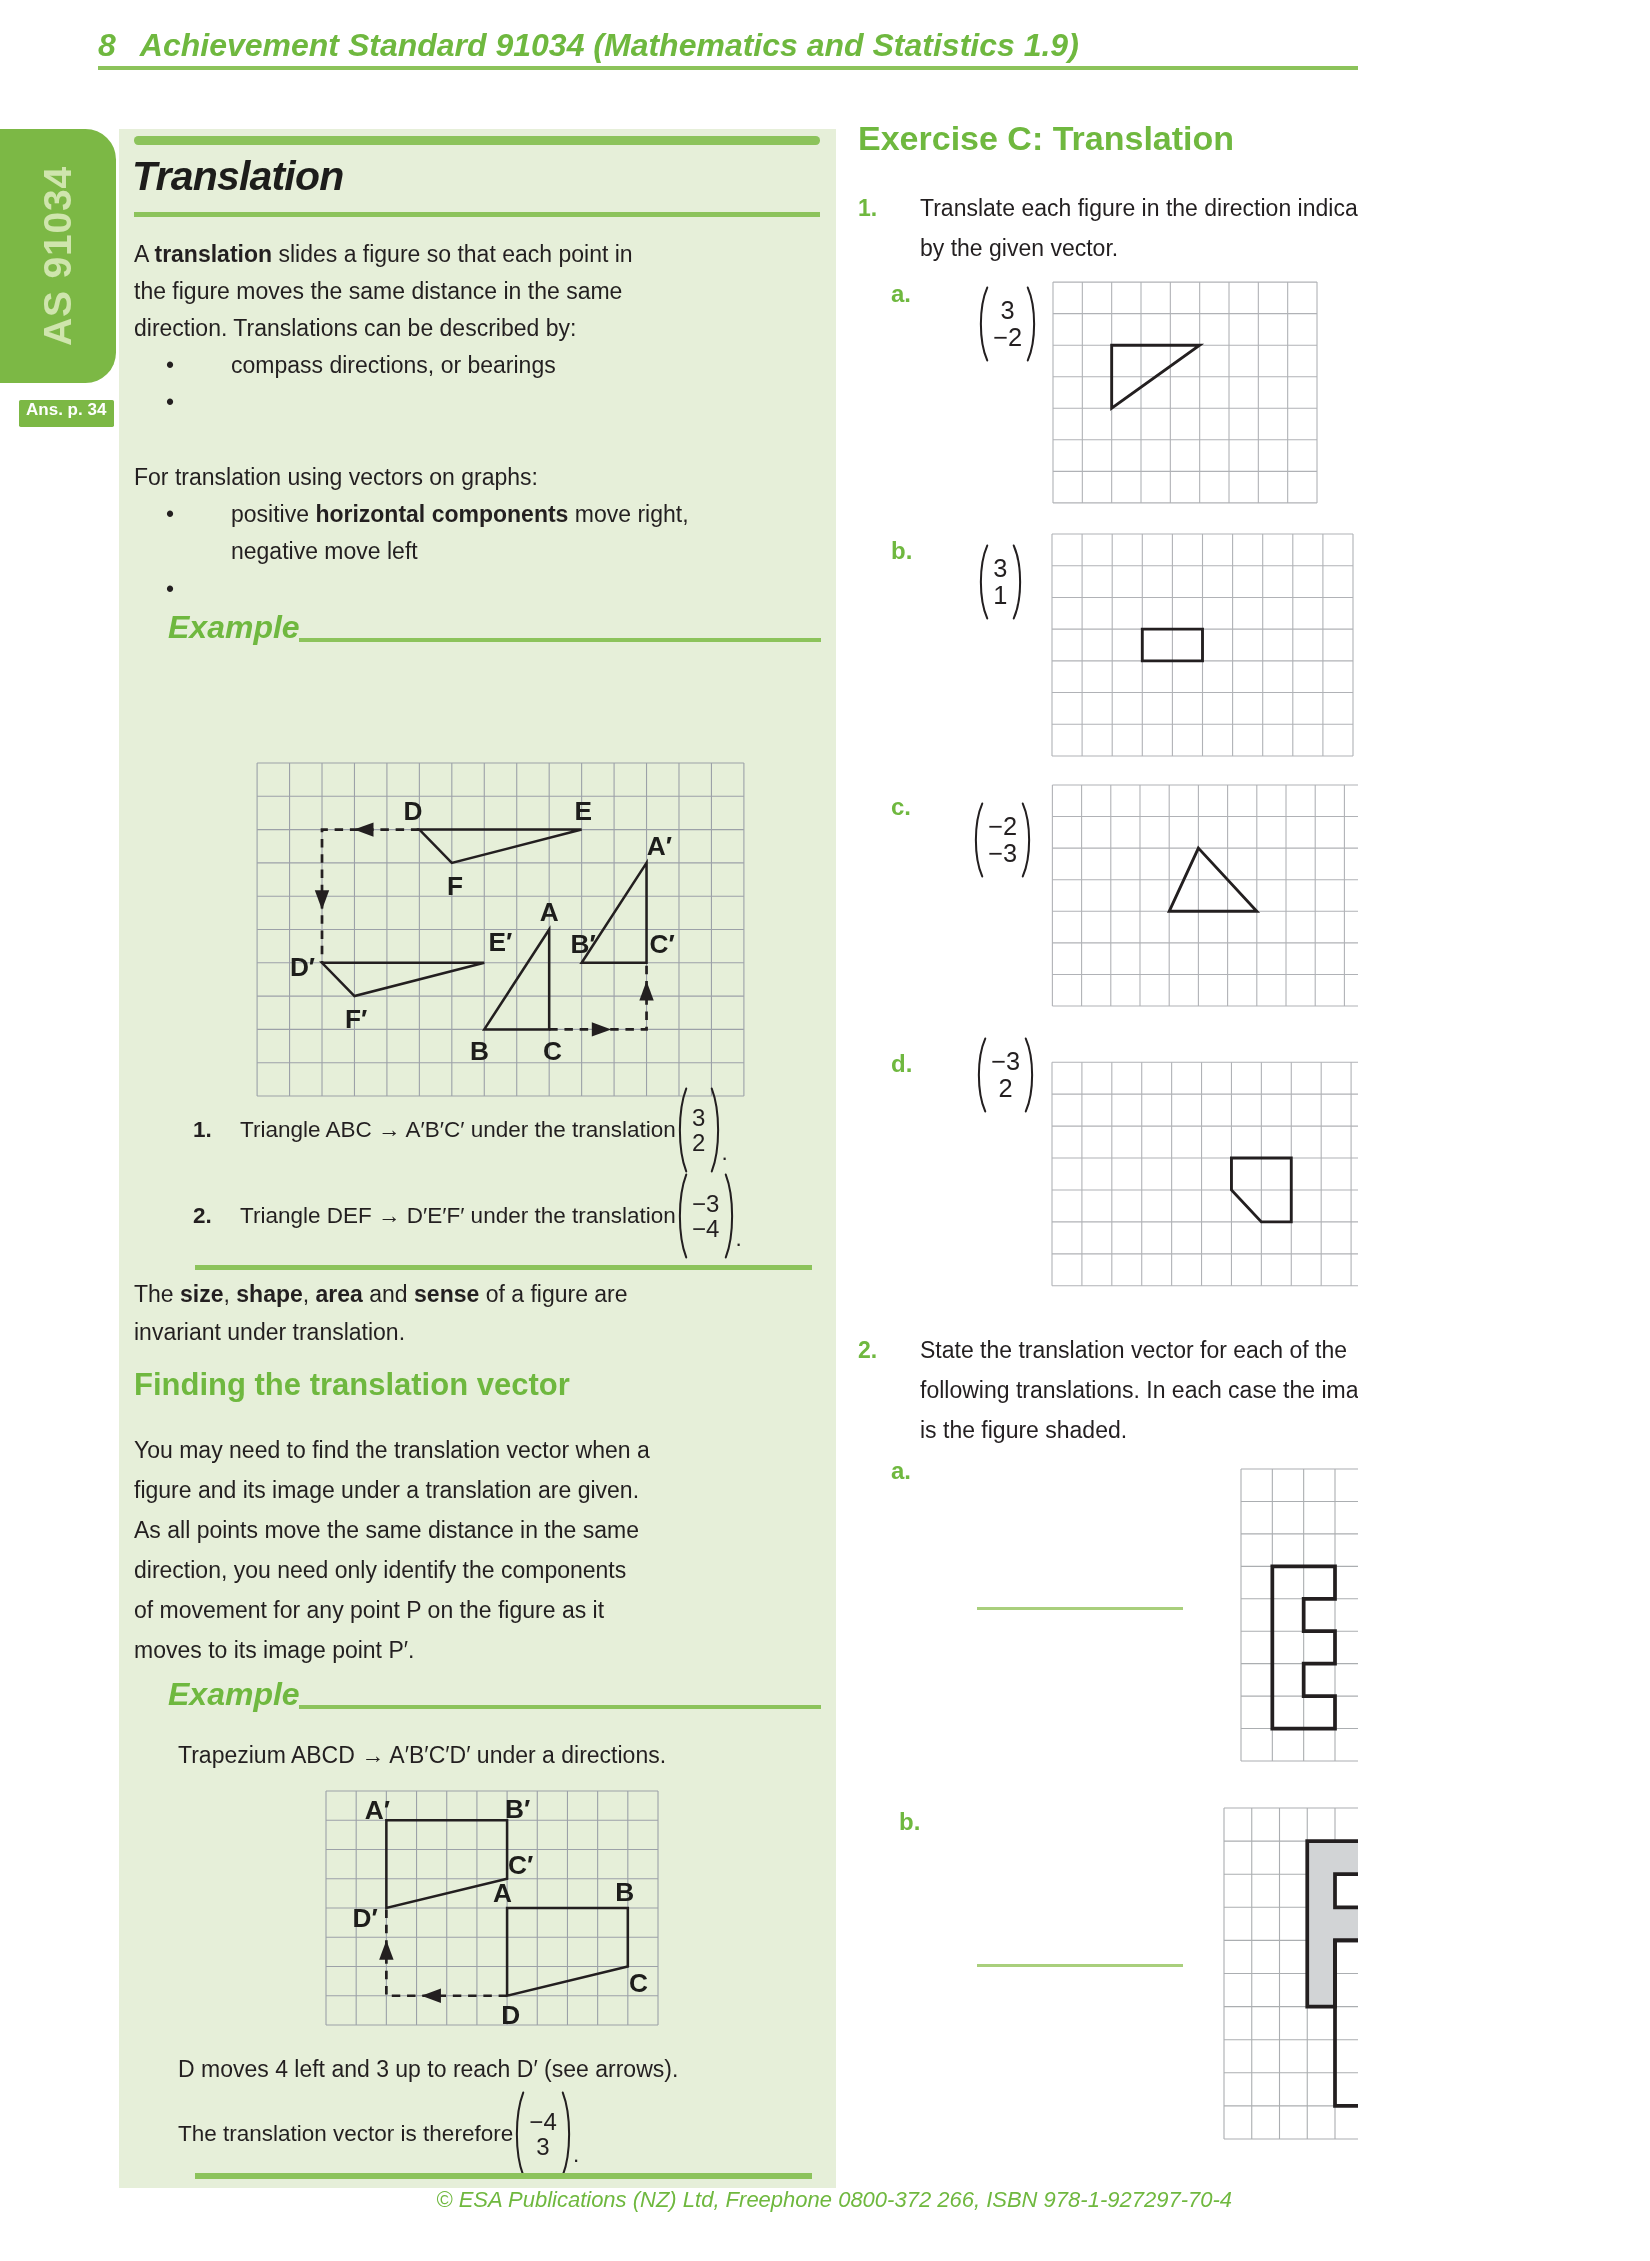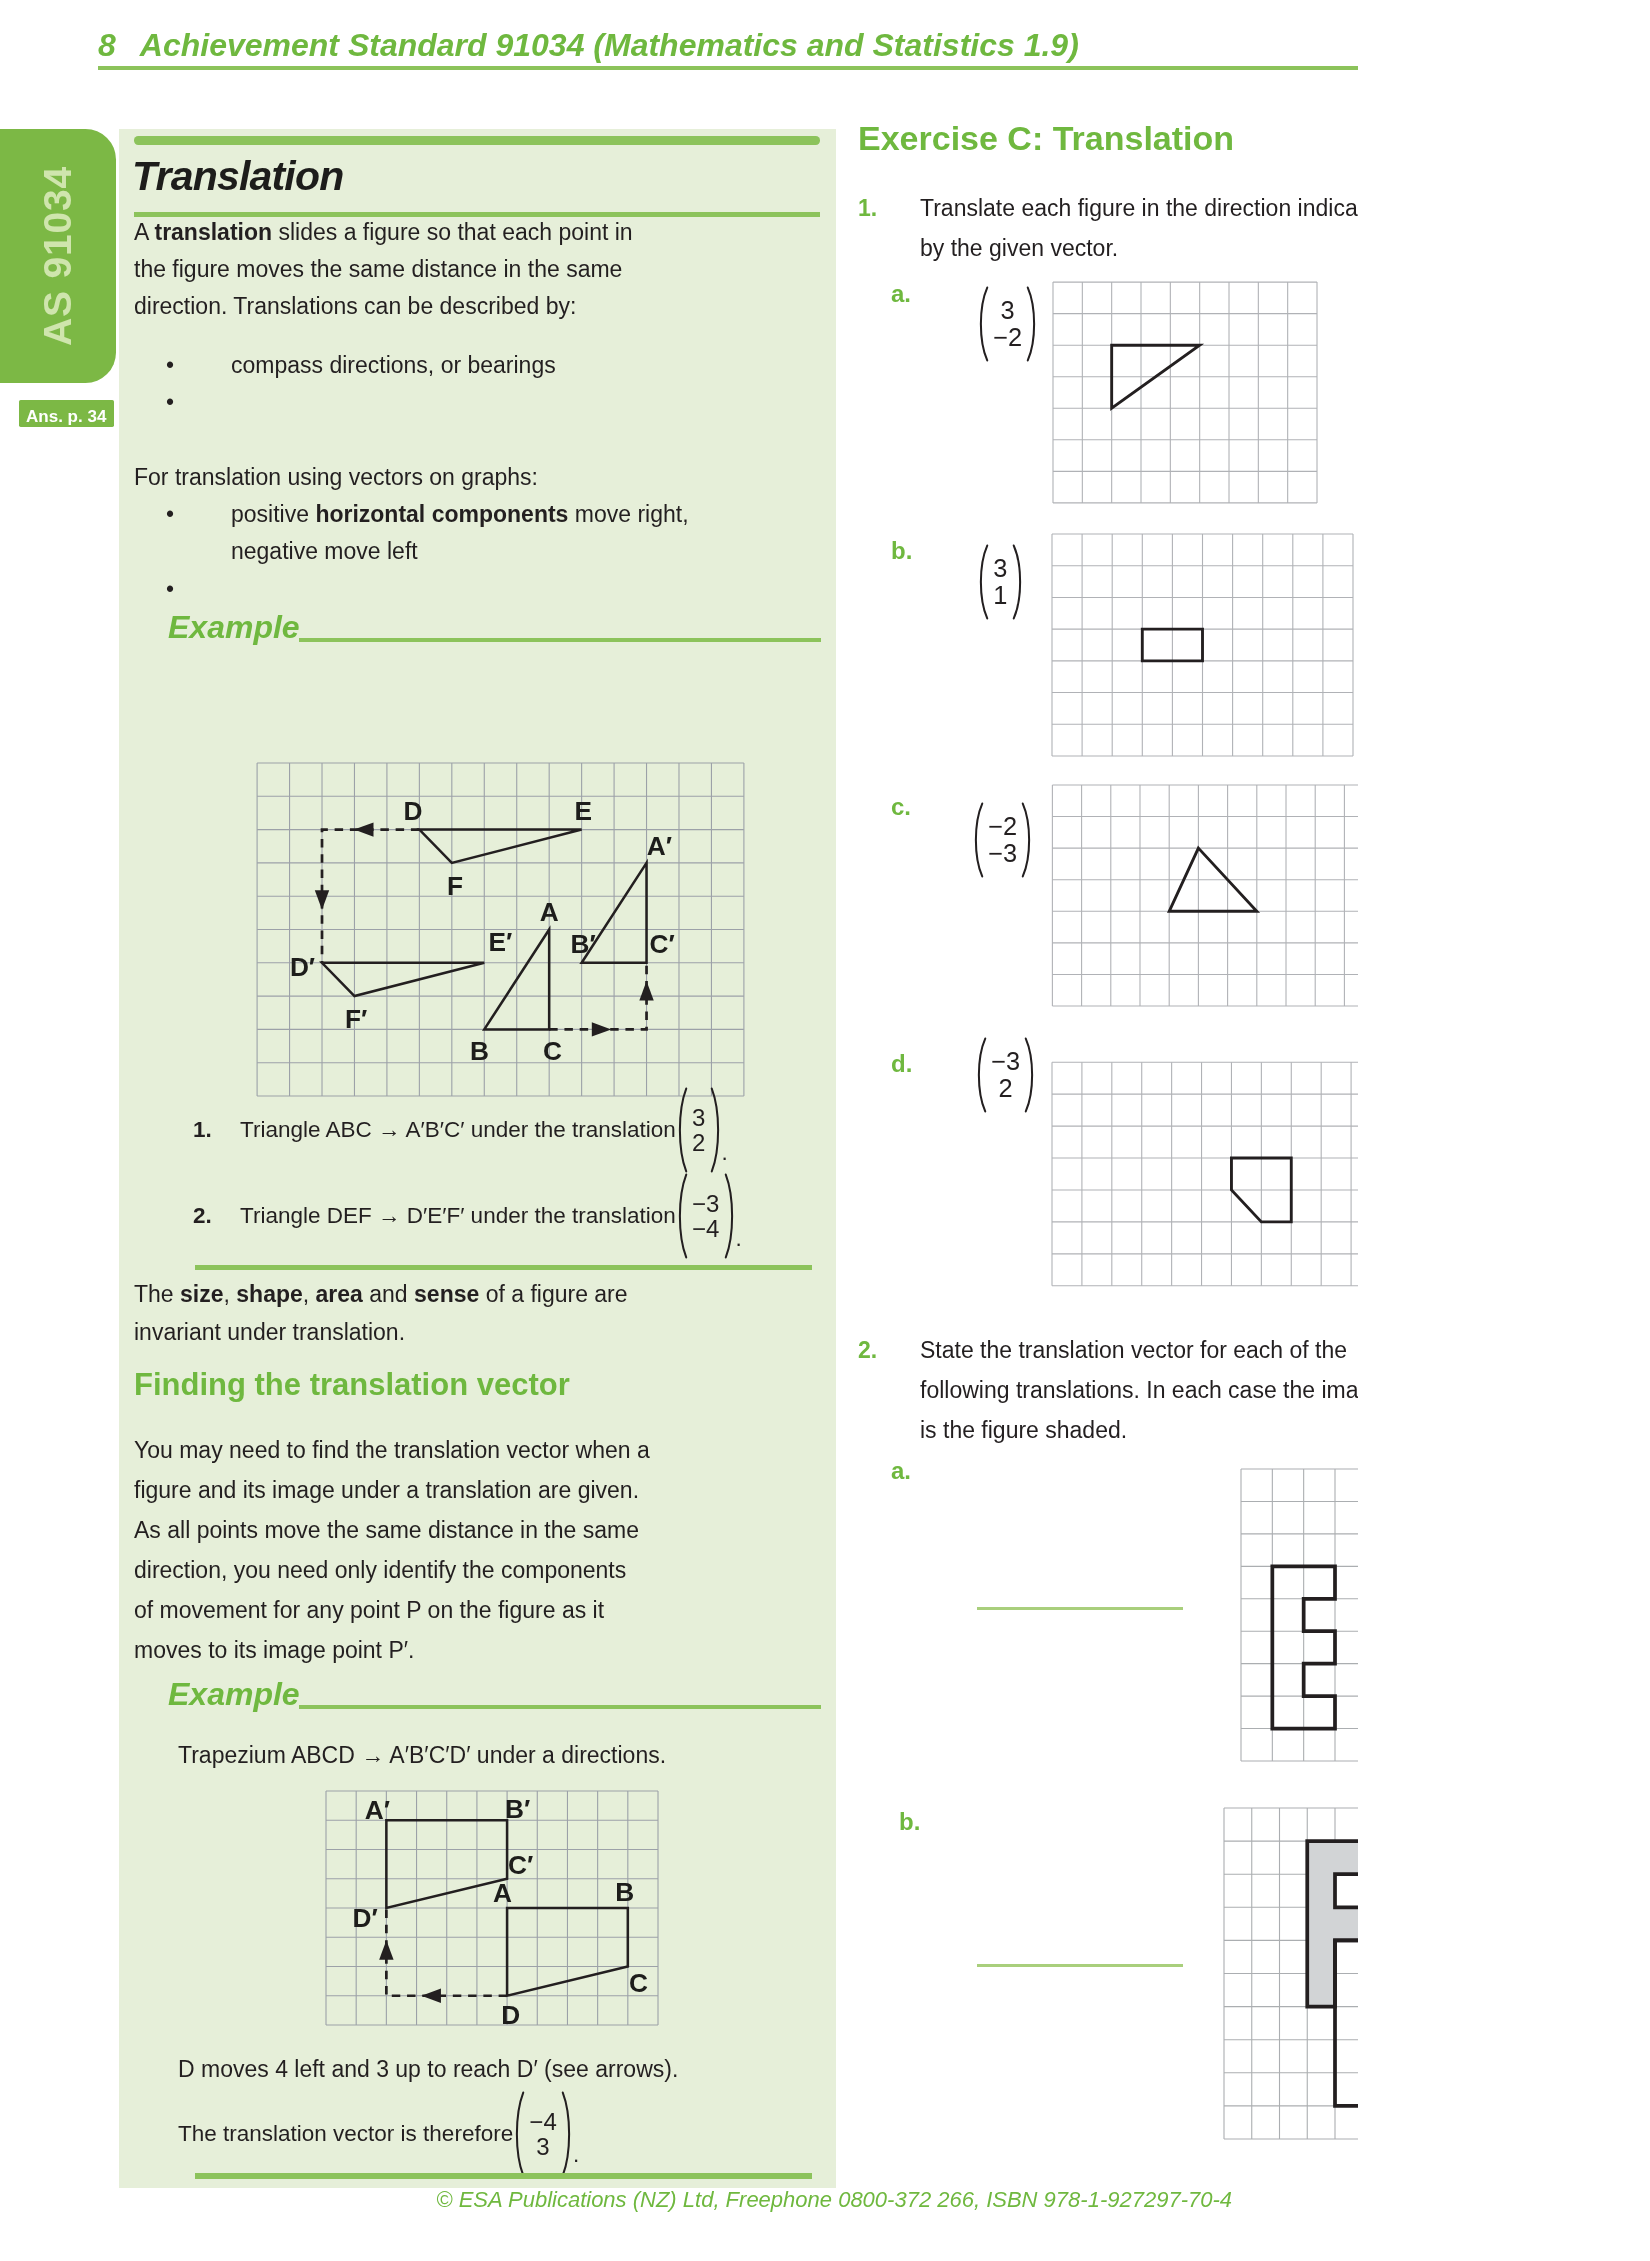--- a/index.html
+++ b/index.html
@@ -10,21 +10,21 @@
   
   .hdr{font-style:italic;font-weight:bold;font-size:32px;color:#6fb83f;white-space:nowrap;}
   .hdr .pgnum{margin-right:24px;}
   .hdr-rule{background:#8cc35b;height:4.2px;}
 
   
   .tab{background:#7cb845;border-radius:0 30.5px 30.5px 0;}
   .tab span{position:absolute;left:50%;top:50%;transform:translate(-50%,-50%) rotate(-90deg);
             white-space:nowrap;font-size:39px;font-weight:bold;color:#cfe5ad;letter-spacing:0.8px;}
   .badge{background:#7cb845;color:#ffffff;font-weight:bold;font-size:17px;
-         display:flex;align-items:flex-end;justify-content:center;border-radius:1.7px;}
+         display:flex;align-items:flex-start;justify-content:center;border-radius:1.7px;}
 
   
   .box{background:#e6efd9;}
   .bar{background:#8cc35b;}
   .h1{font-size:41px;font-weight:bold;font-style:italic;color:#1d1d1b;letter-spacing:-0.8px;}
   .body{font-size:23px;line-height:37px;}
   .body b, .exbody b{font-weight:bold;}
   .bullet{display:flex;}
   .bullet .dot{width:97px;padding-left:32px;box-sizing:border-box;}
   .exhead{font-size:32px;font-weight:bold;font-style:italic;color:#6fb83f;}
@@ -68,21 +68,21 @@
   <div class="abs badge" style="left:18.7px;top:400px;width:95px;height:27px;">
     <span>Ans. p. 34</span>
   </div>
 
   <div class="abs box" style="left:119px;top:129px;width:717px;height:2059px;"></div>
 
   <div class="abs bar" style="left:134px;top:136px;width:686px;height:9.3px;border-radius:4.2px;"></div>
   <div class="abs h1" style="left:132px;top:153px;">Translation</div>
   <div class="abs bar" style="left:134px;top:212px;width:686px;height:5.1px;"></div>
 
-  <div class="abs body" style="left:134px;top:214px;width:689px;">A <b>translation</b> slides a figure so that each point in<br>the figure moves the same distance in the same<br>direction. Translations can be described by:</div>
+  <div class="abs body" style="left:134px;top:236px;width:689px;">A <b>translation</b> slides a figure so that each point in<br>the figure moves the same distance in the same<br>direction. Translations can be described by:</div>
 
   <div class="abs body bullet" style="left:134px;top:347px;width:689px;">
     <span class="dot">•</span>
     <span>compass directions, or bearings</span>
   </div>
   <div class="abs body bullet" style="left:134px;top:384px;width:689px;">
     <span class="dot">•</span>
   </div>
 
   <div class="abs body" style="left:134px;top:459px;width:689px;">For translation using vectors on graphs:</div>

